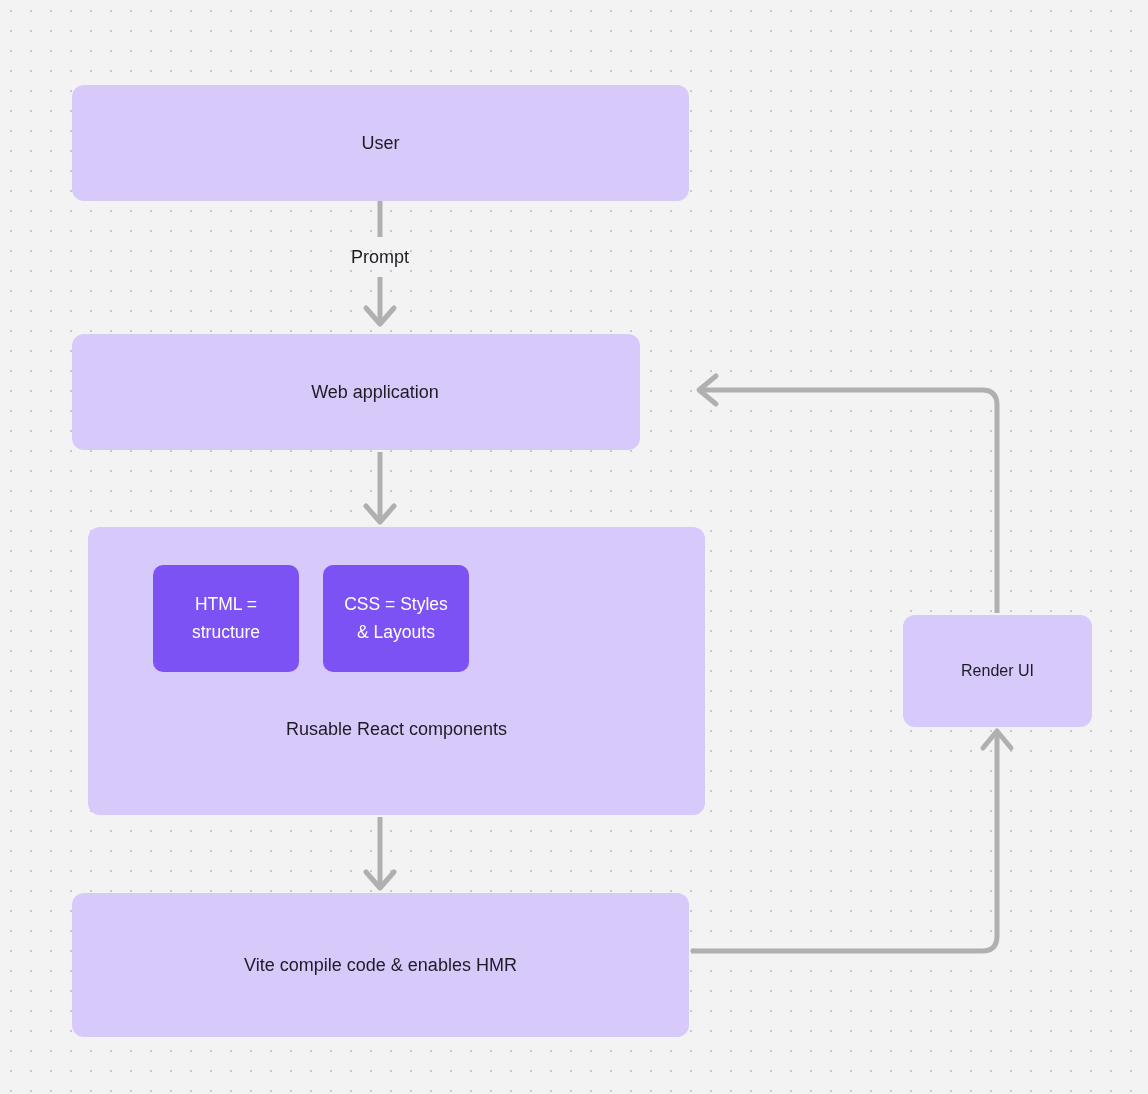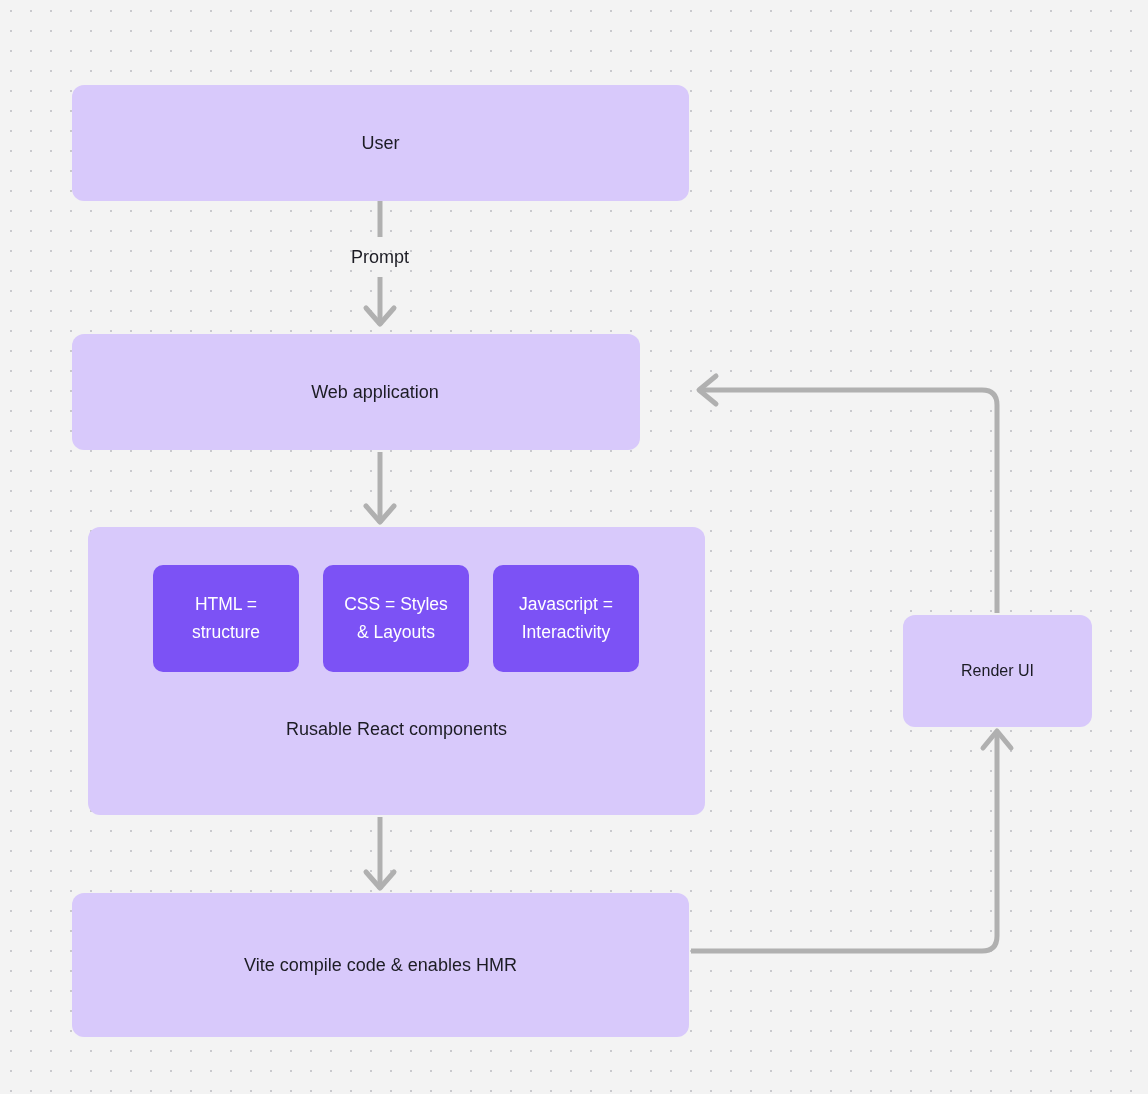--- a/index.html
+++ b/index.html
@@ -159,26 +159,20 @@
           <span>HTML =</span><br>
           <span>structure</span>
         </span>
       </div>
       <div class="node node-inner">
         <span>
           <span>CSS = Styles</span><br>
           <span>&amp; Layouts</span>
         </span>
       </div>
-      <div class="node node-inner">
-        <span>
-          <span>Javascript =</span><br>
-          <span>Interactivity</span>
-        </span>
-      </div>
     </div>
 
     <div class="components-caption">Rusable React components</div>
   </div>
 
   <div class="node node-outer" id="node-vite">
     <span>Vite compile code &amp; enables HMR</span>
   </div>
 
   <div class="node node-outer" id="node-render">

